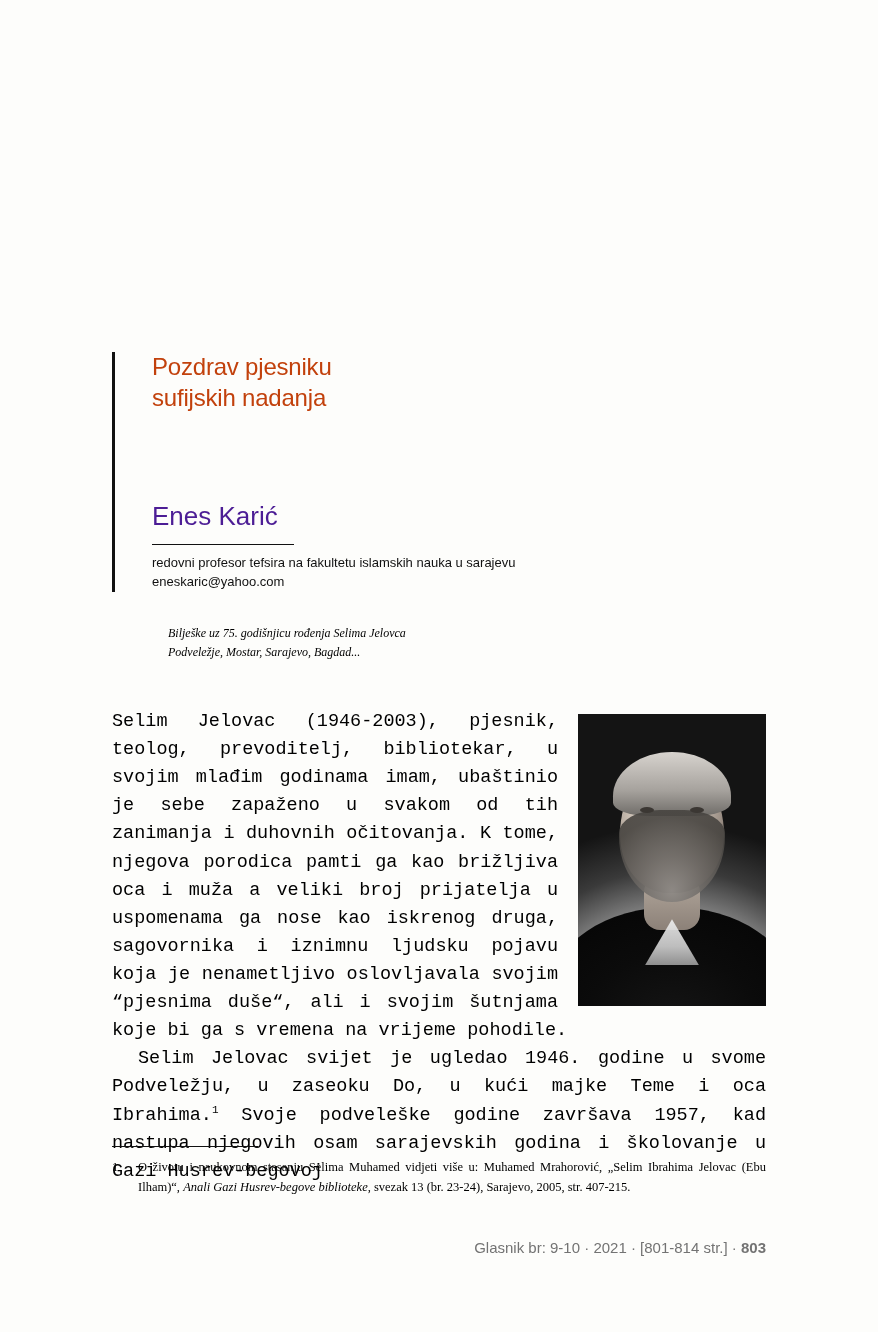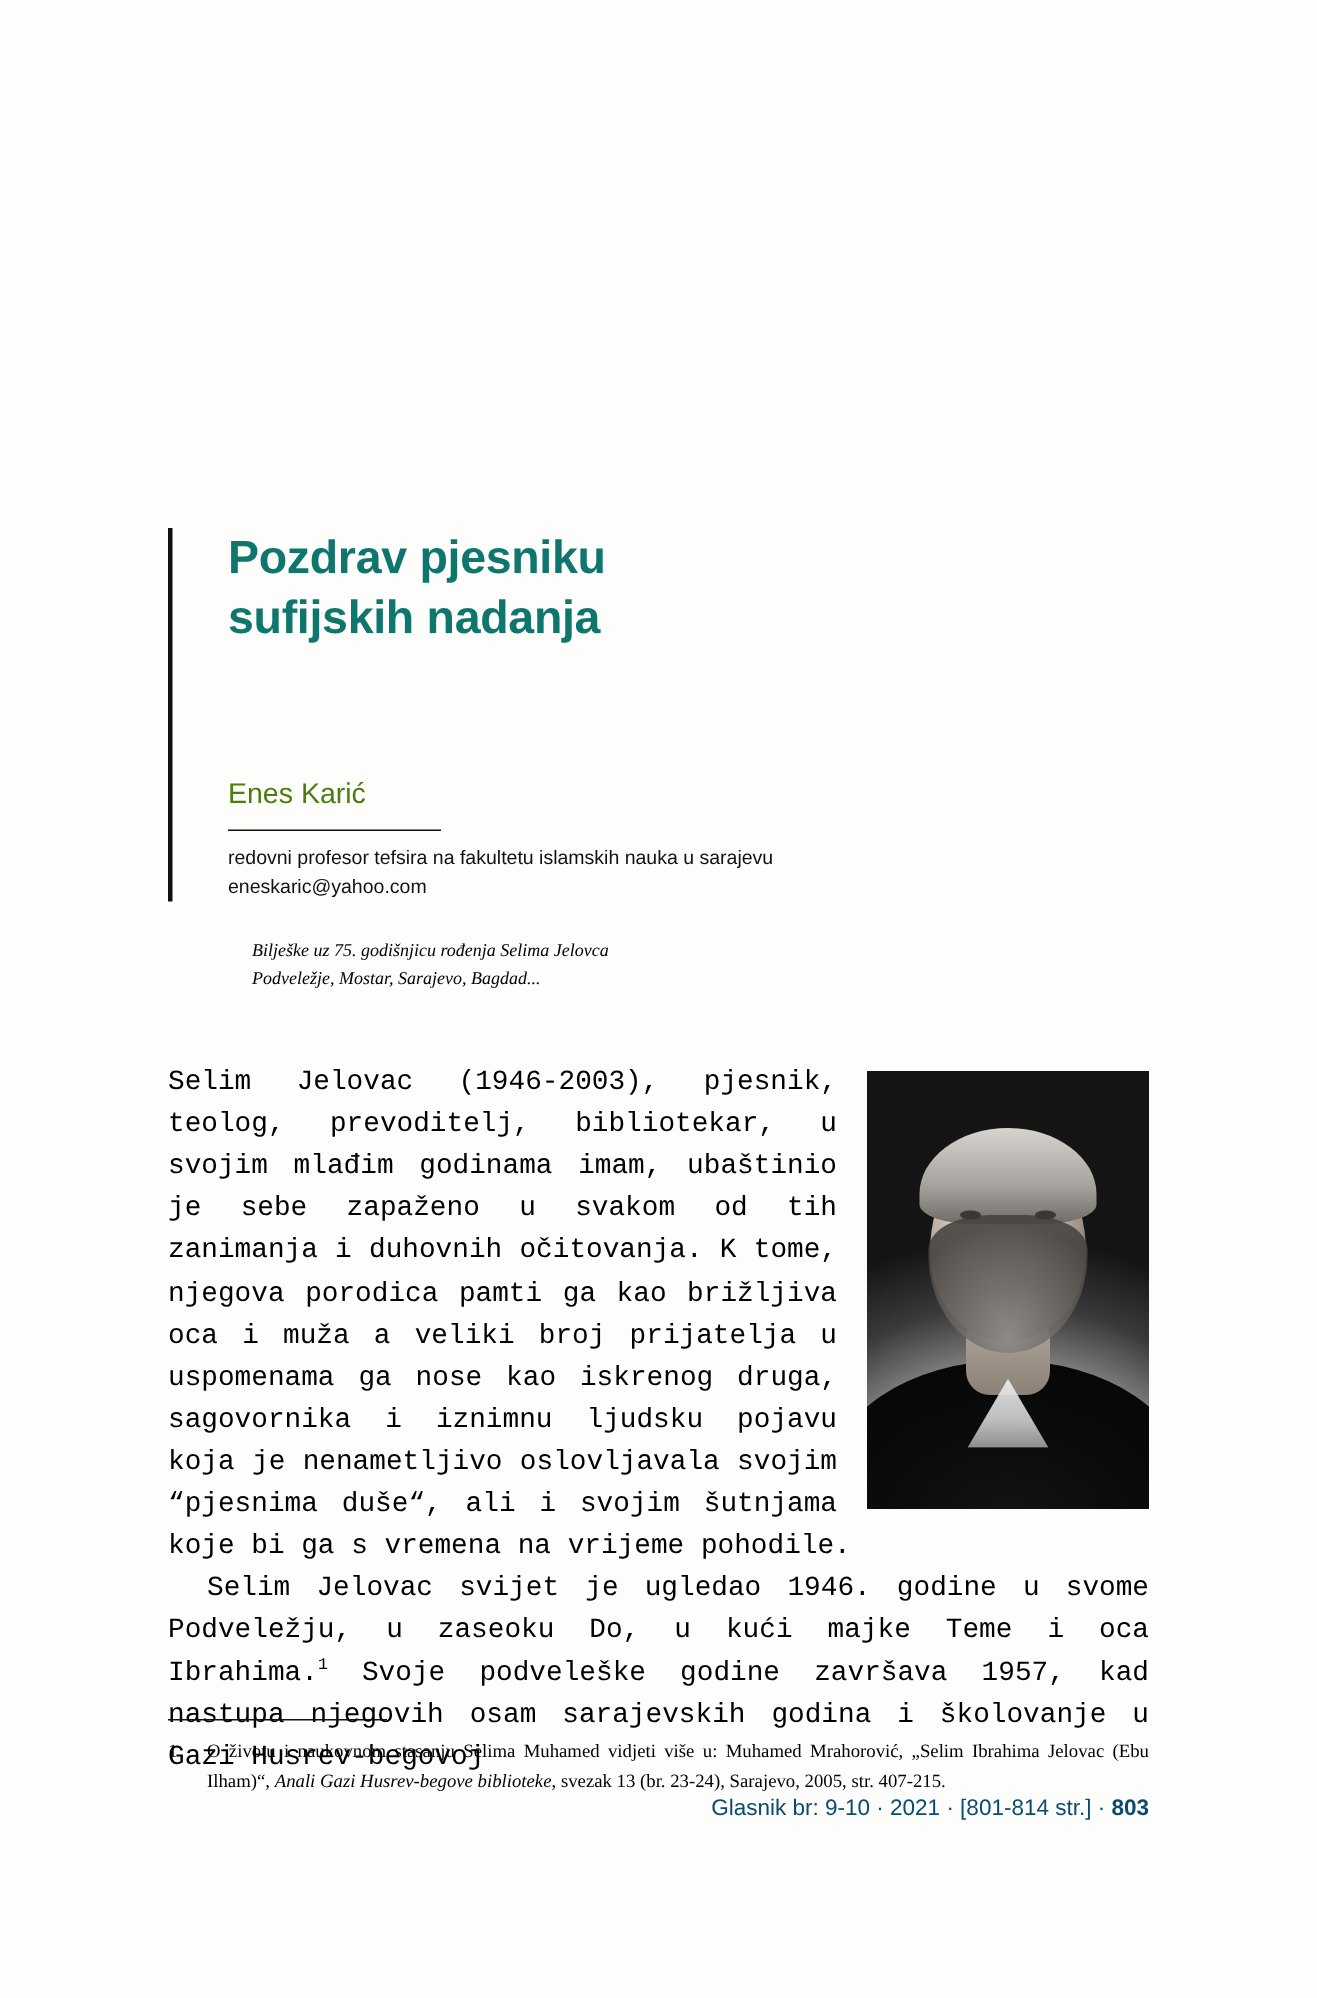--- a/index.html
+++ b/index.html
@@ -40,33 +40,33 @@
     left: 112px;
     top: 352px;
     width: 660px;
     padding-left: 37px;
     border-left: 3px solid #111;
     box-sizing: border-box;
     min-height: 228px;
   }
   .doc-title {
     font-family: "Liberation Sans", sans-serif;
-    font-size: 31px;
-    font-weight: 700;
+    font-size: 24px;
+    font-weight: 400;
     line-height: 1.28;
-    color: #0f766e;
+    color: #c2410c;
     margin: 0;
     letter-spacing: -0.2px;
     white-space: pre-line;
   }
   .author {
     font-family: "Liberation Sans", sans-serif;
-    font-size: 19px;
+    font-size: 26px;
     font-weight: 400;
-    color: #4d7c0f;
+    color: #4c1d95;
     margin-top: 88px;
   }
   .author-rule {
     width: 142px;
     height: 1px;
     background: #111;
     margin: 12px 0 9px 0;
   }
   .affiliation {
     font-family: "Liberation Sans", sans-serif;
@@ -213,24 +213,24 @@
     gap: 16px;
   }
   .footnote .num { width: 10px; flex: none; }
   .footnote .txt { flex: 1; text-align: justify; }
   .footnote i { font-style: italic; margin-top: 39px; }
 
   
   .folio {
     position: absolute;
     right: 112px;
-    top: 1197px;
+    top: 1239px;
     font-family: "Liberation Sans", sans-serif;
     font-size: 15px;
-    color: #0c4a6e;
+    color: #737373;
   }
   .folio .pageno { font-weight: 700; }
 </style>
 </head>
 <body>
 
 <div class="page">
 
 
   <div class="title-block">

